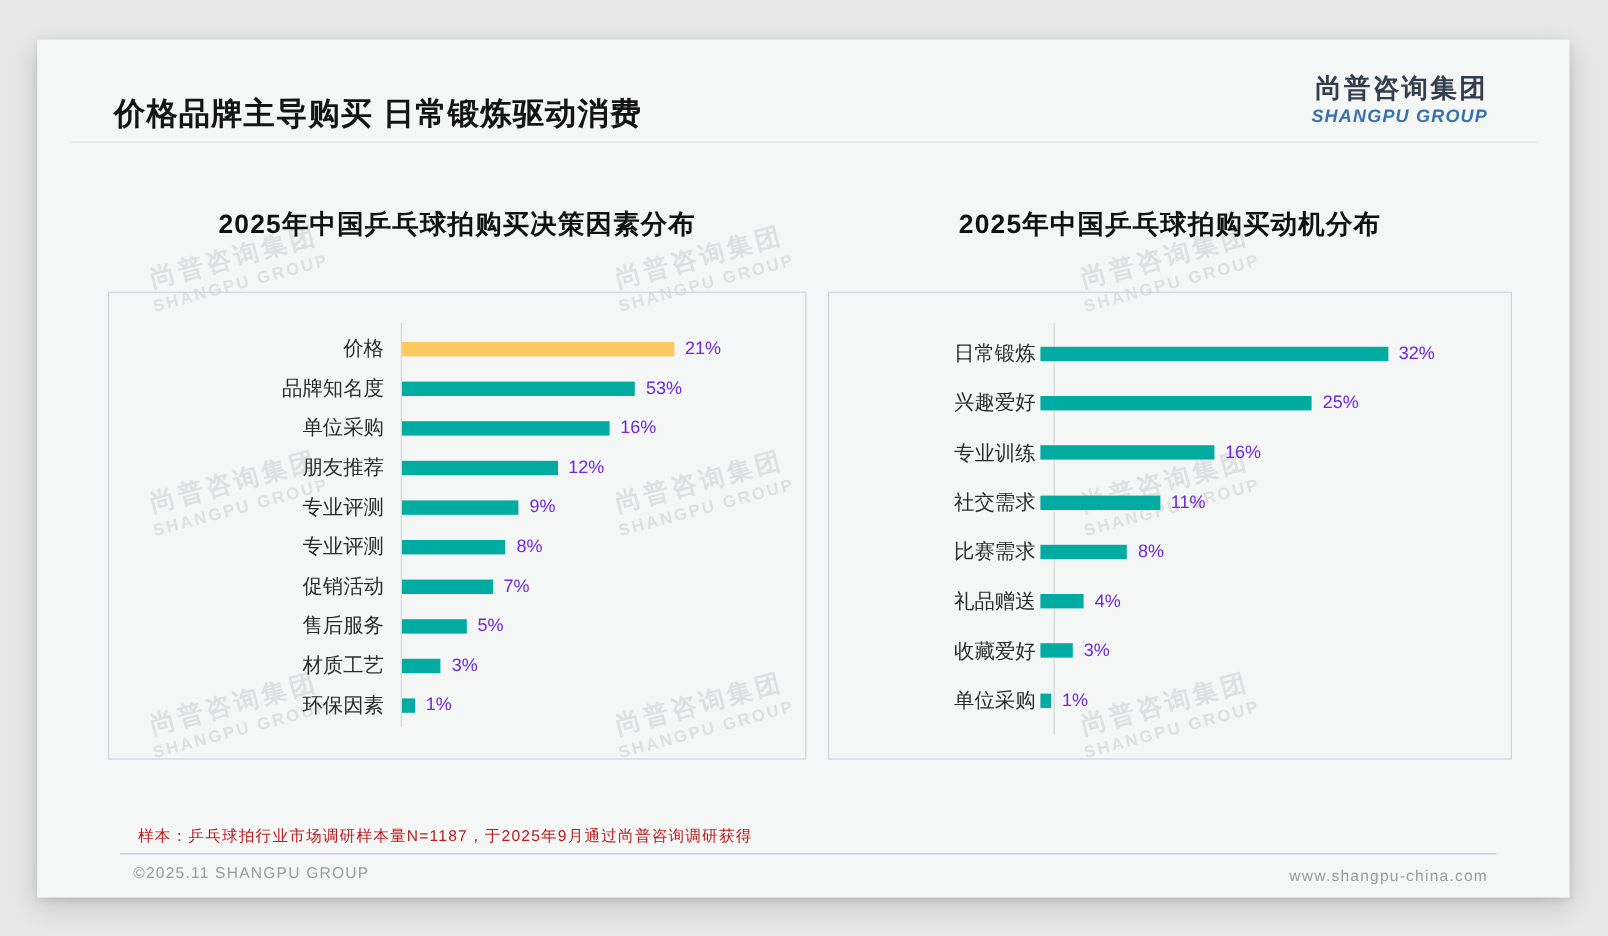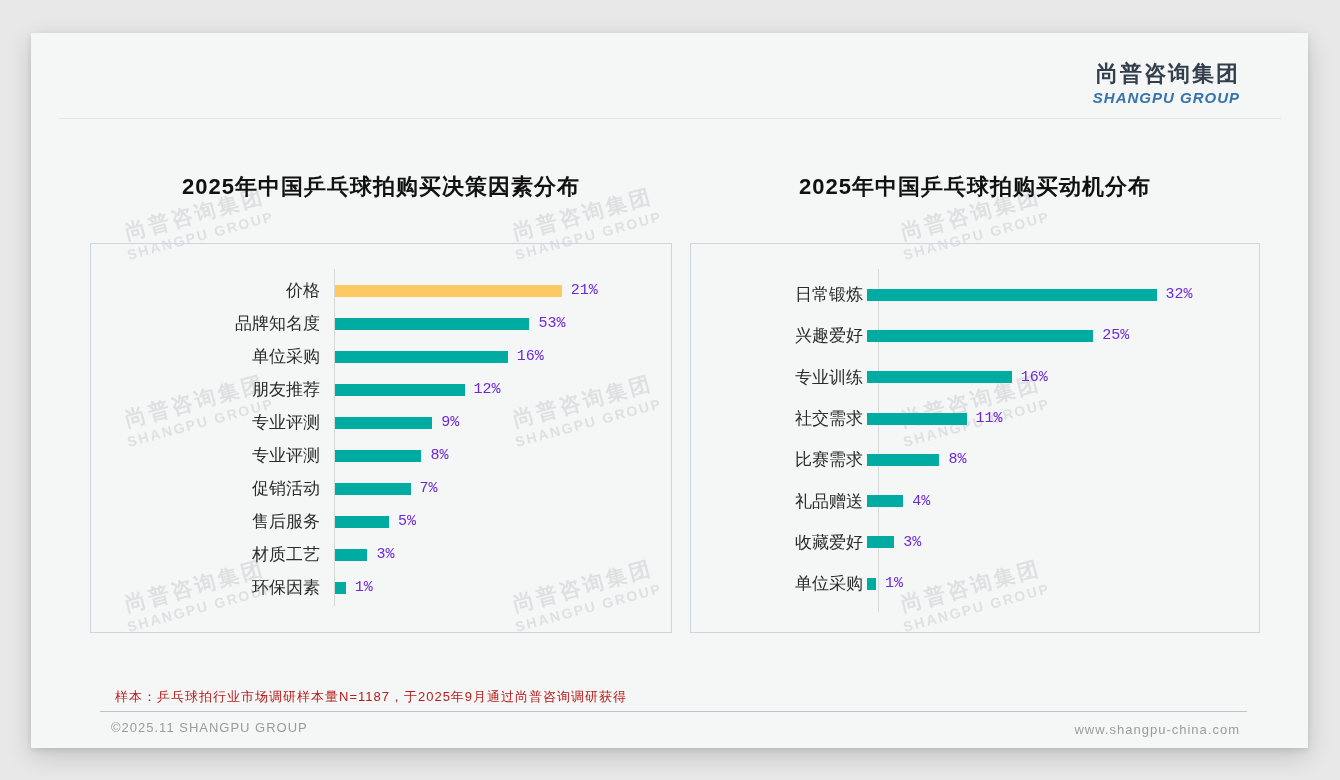--- a/index.html
+++ b/index.html
@@ -37,21 +37,21 @@
   
   .panel { position:absolute; top:210px; height:390px; border:1px solid #cbd6e0; background:transparent; }
   .panel.left  { left:59px;  width:582px; }
   .panel.right { left:659px; width:570px; }
   .axis { position:absolute; top:25px; width:1px; background:#d6d8da; }
   .panel.left  .axis { left:243px; height:337px; }
   .panel.right .axis { left:187px; height:343px; }
   .rows { position:absolute; left:0; right:0; }
   .panel.left  .rows { top:30px; }
   .panel.right .rows { top:30px; }
-  .row { display:flex; align-items:center;font-family:Liberation Mono, monospace; }
+  .row { display:flex; align-items:center; }
   .panel.left  .row { height:33px; }
   .panel.right .row { height:41.3px; }
   .cat { text-align:right; font-size:17px; color:#2b2b2b; }
   .panel.left  .cat { width:229px; margin-right:15px; }
   .panel.right .cat { width:172px; margin-right:4px; }
   .bar { height:12px; }
   .val { margin-left:9px; font-size:15px; color:#6d28d9; }
 
   
   .footnote { position:absolute; left:84px; top:655px; font-size:13px; color:#b91c1c; letter-spacing:1px; }
@@ -97,20 +97,21 @@
         <div class="wm-cn">尚普咨询集团</div>
         <div class="wm-en">SHANGPU GROUP</div>
       </div>
       <div class="wm" style="left: 842px; top: 539px;">
         <div class="wm-cn">尚普咨询集团</div>
         <div class="wm-en">SHANGPU GROUP</div>
       </div>
     </div>
 
   <div class="layer">
+    <div class="page-title">价格品牌主导购买 日常锻炼驱动消费</div>
     <div class="header-rule"></div>
 
     <div class="logo">
       <div class="logo-cn">尚普咨询集团</div>
       <div class="logo-en">SHANGPU GROUP</div>
     </div>
 
     <div class="chart-title left">2025年中国乒乓球拍购买决策因素分布</div>
     <div class="chart-title right">2025年中国乒乓球拍购买动机分布</div>
 

